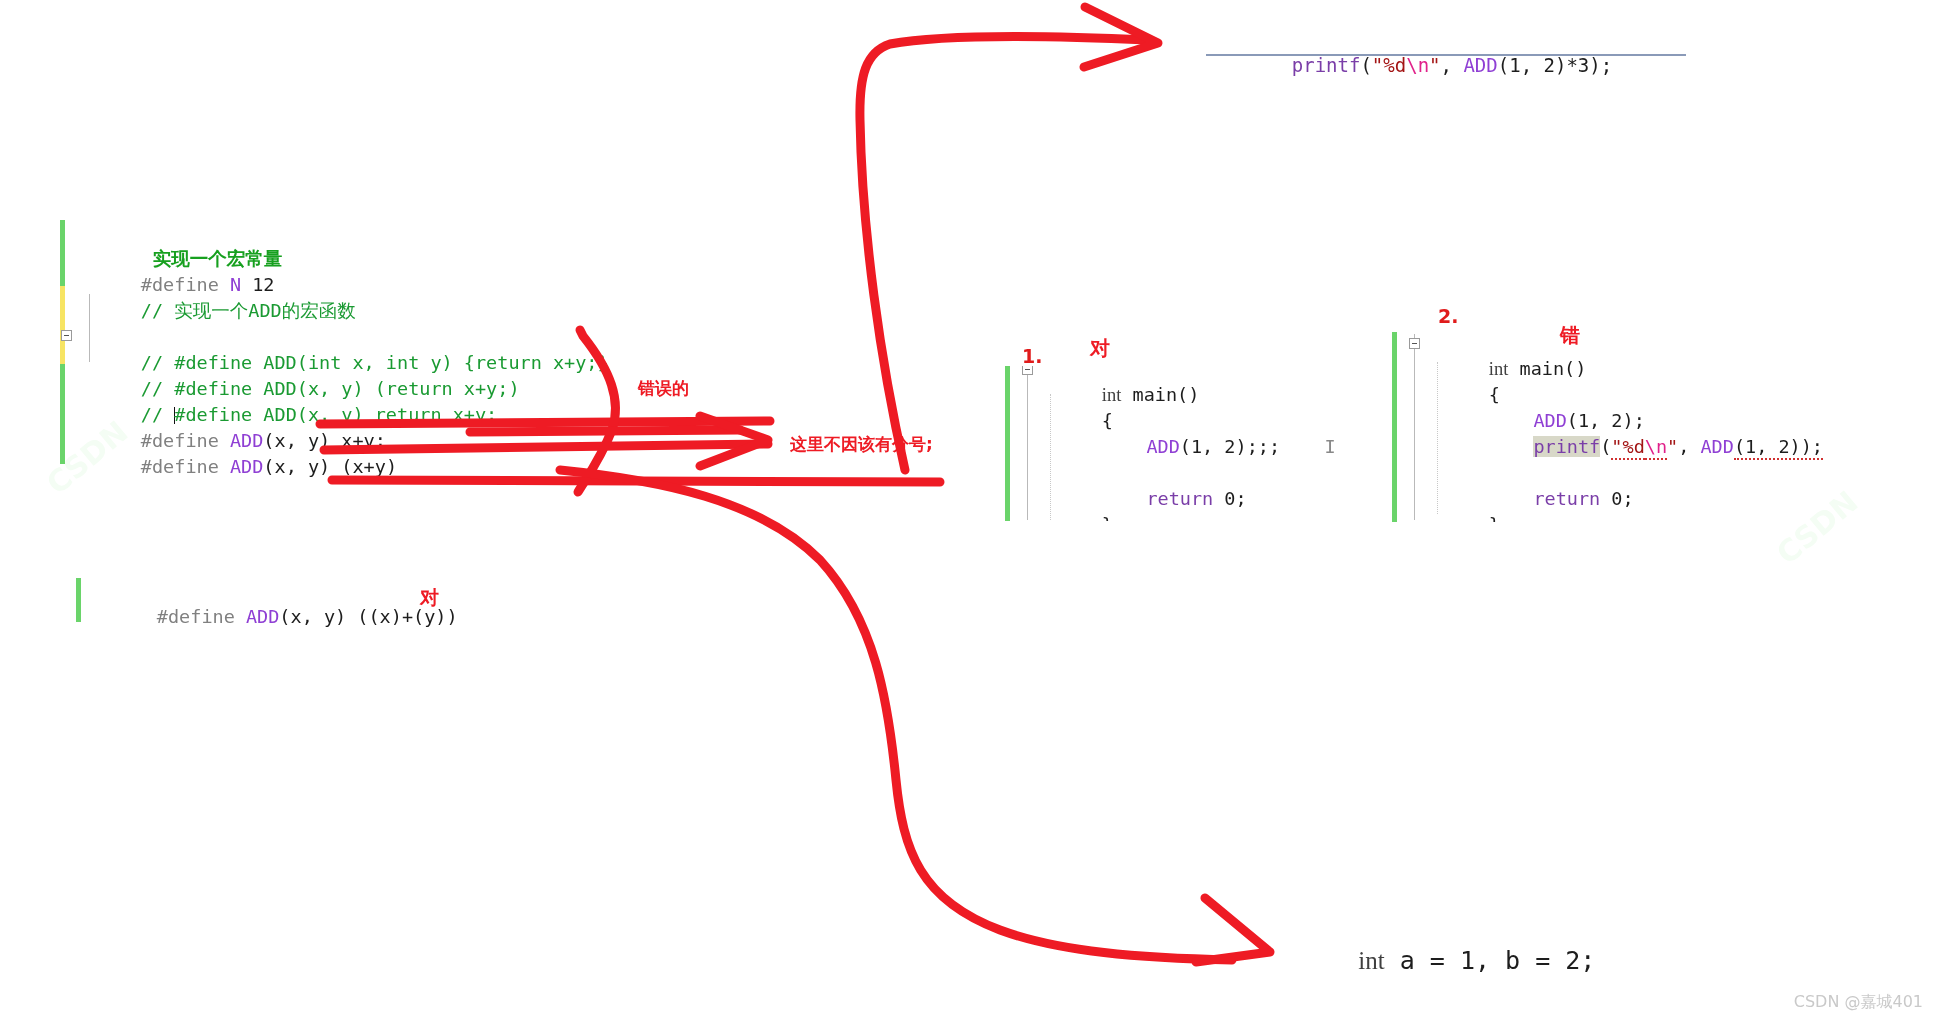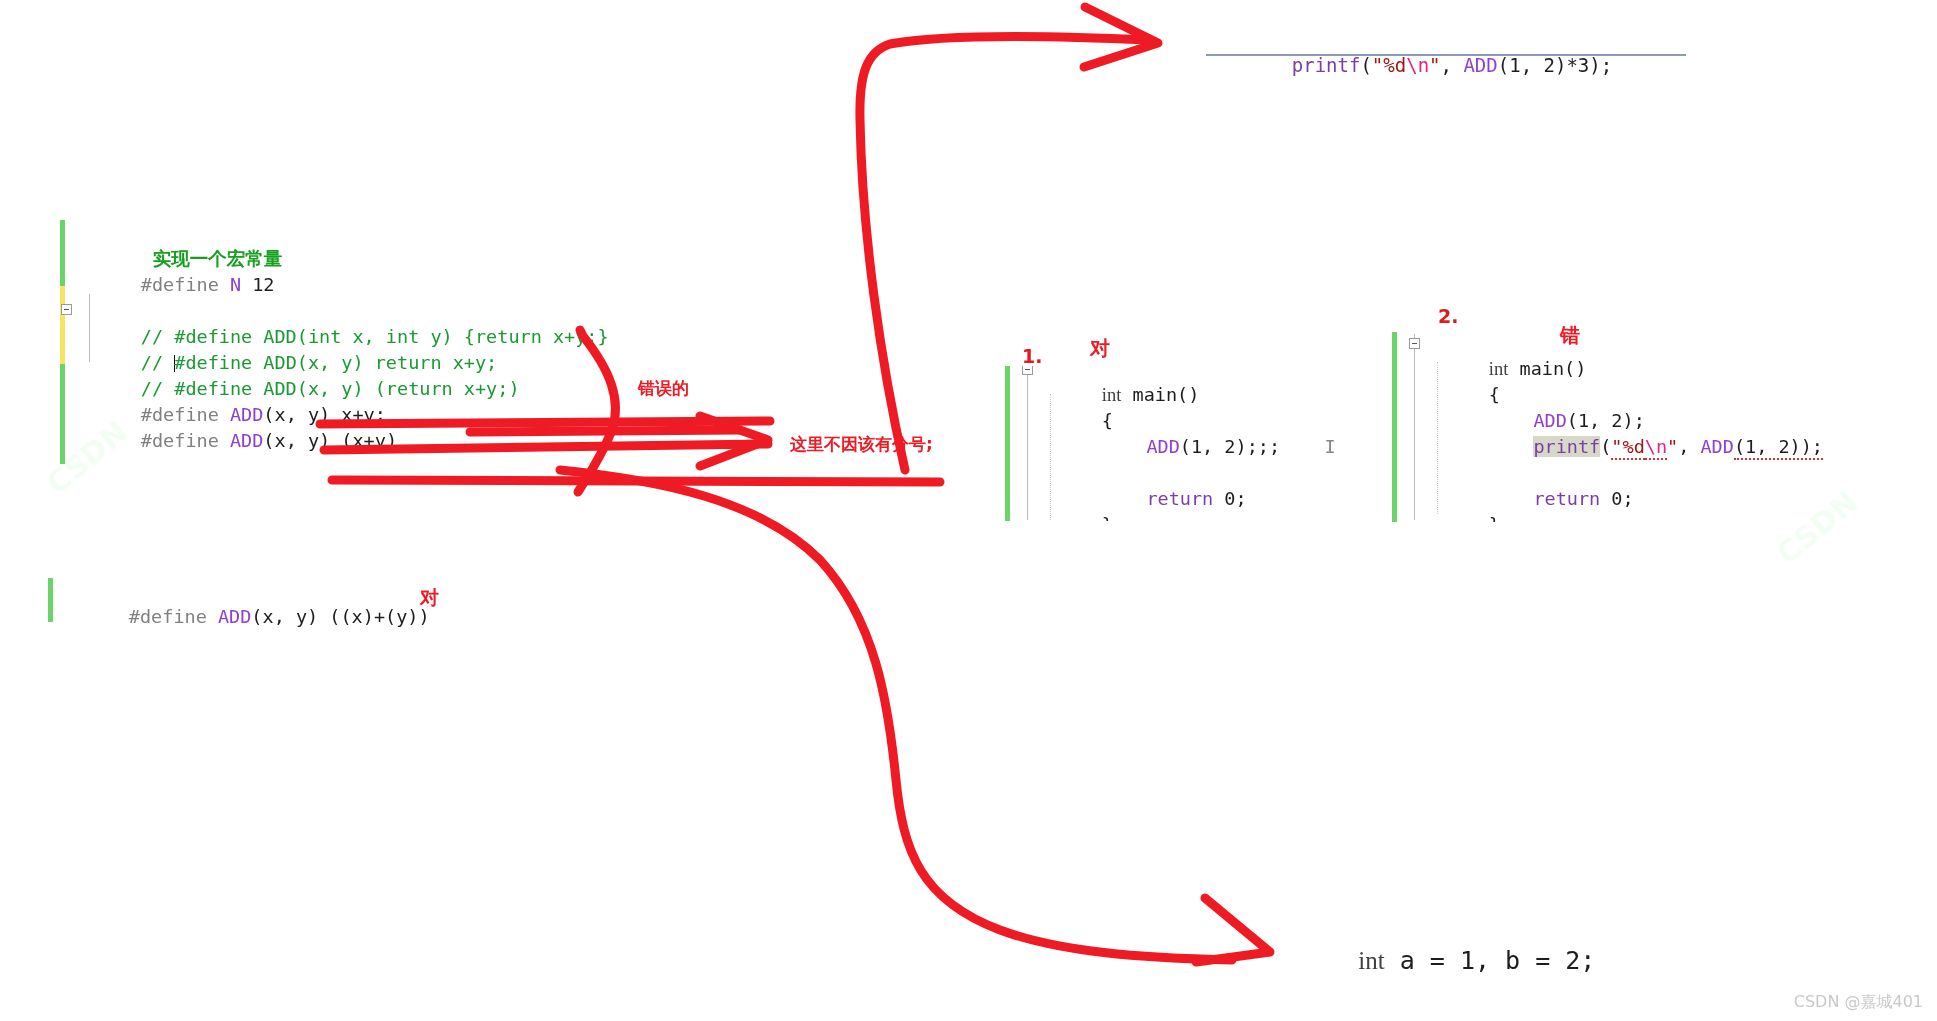--- a/index.html
+++ b/index.html
@@ -173,41 +173,44 @@
   <div class="fold-rail" style="left:29px; top:74px; height:68px;"></div>
 
   <div style="margin-left:14px;">
     <div class="line">
       <span class="tok-green-b">实现一个宏常量</span>
     </div>
     <div class="line">
       <span class="tok-pp">#define </span><span class="tok-macro">N</span><span class="tok-plain"> 12</span>
     </div>
     <div class="line">
+      <span class="tok-comment">// 实现一个ADD的宏函数</span>
+    </div>
+    <div class="line">
       <span></span>
     </div>
     <div class="line">
       <span class="fold"></span><span class="tok-comment">// #define ADD(int x, int y) {return x+y;}</span>
     </div>
     <div class="line">
+      <span class="tok-comment">// #define ADD(x, y) (return x+y;)</span>
+    </div>
+    <div class="line">
       <span class="cur-line" style="left:-14px; right:-370px;"></span><span class="tok-comment">// </span><span class="caret"></span><span class="tok-comment">#define ADD(x, y) return x+y;</span>
     </div>
     <div class="line">
-      <span class="tok-comment">// #define ADD(x, y) (return x+y;)</span>
-    </div>
-    <div class="line">
       <span class="tok-pp">#define </span><span class="tok-macro">ADD</span><span class="tok-plain">(x, y) x+y;</span>
     </div>
     <div class="line">
       <span class="tok-pp">#define </span><span class="tok-macro">ADD</span><span class="tok-plain">(x, y) (x+y)</span>
     </div>
   </div>
 </div>
 
-<div class="block" style="left:48px; top:578px; width:420px;">
+<div class="block" style="left:76px; top:578px; width:420px;">
   <div class="gutter bar-green" style="height:44px; top:0;"></div>
   <div style="margin-left:14px;">
     <div class="line">
       <span class="tok-pp">#define </span><span class="tok-macro">ADD</span><span class="tok-plain">(x, y) ((x)+(y))</span>
     </div>
   </div>
 </div>
 <div class="annot" style="left:420px; top:585px; font-size:19px;">对</div>
 
 <div class="marker-num" style="left:1022px; top:345px; font-size:19px;">1.</div>

